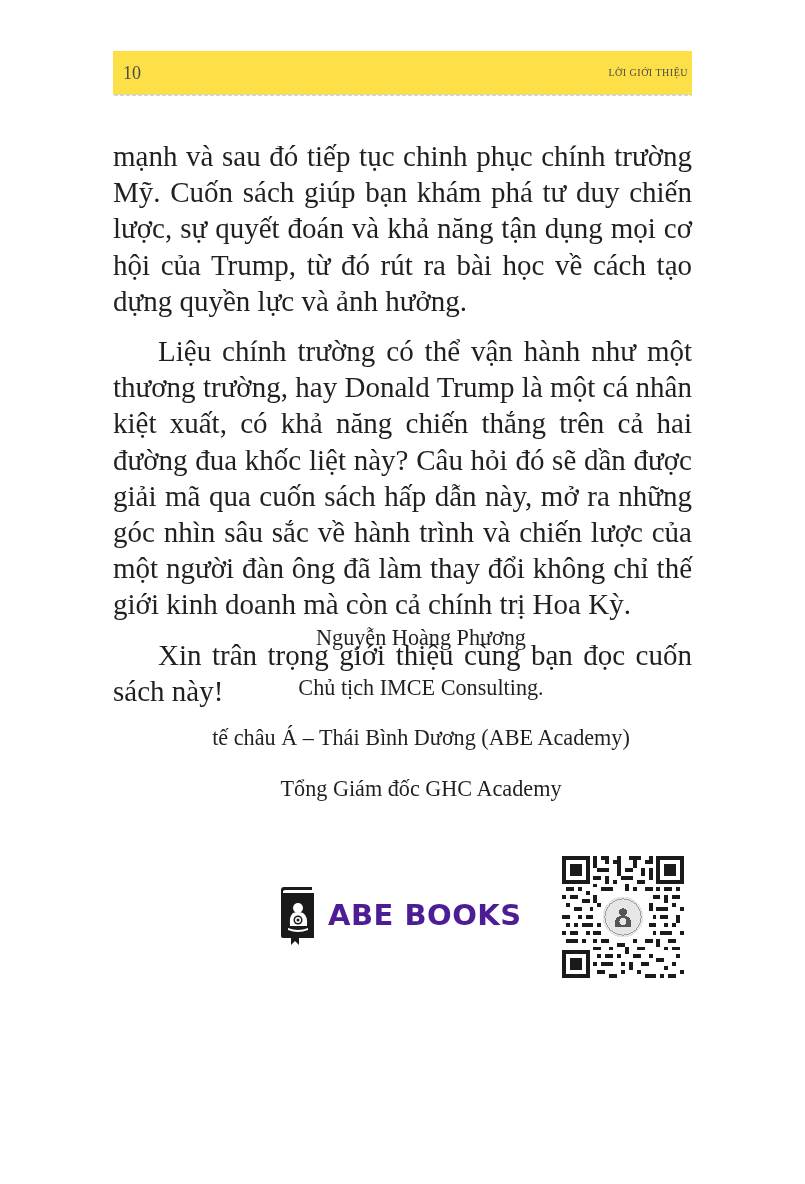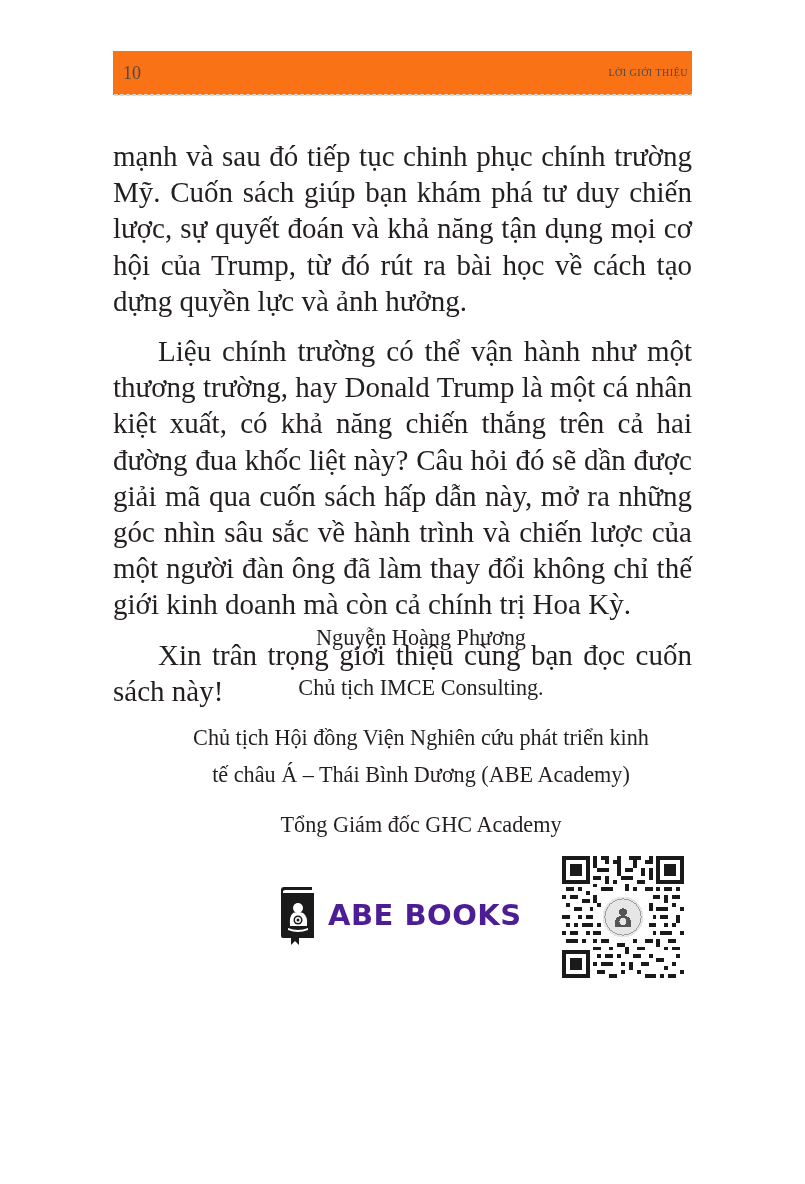--- a/index.html
+++ b/index.html
@@ -1,20 +1,20 @@
 <!DOCTYPE html>
 <html><head>
 <meta charset="utf-8">
 <style>
   html, body { margin: 0; padding: 0; background: #ffffff; }
   body { width: 805px; height: 1184px; position: relative; overflow: hidden; font-family: "DejaVu Serif", "Liberation Serif", serif; color: #231f20; }
 
   .header {
     position: absolute; left: 113px; top: 51px; width: 579px; height: 44px;
-    background: #f97316;
+    background: #fde047;
   }
   .header::after {
     content: ""; position: absolute; left: 0; right: 0; bottom: -3px; height: 4px;
     background: radial-gradient(circle at 3px 0px, #d1d2d4 2px, transparent 2.5px) 0 0 / 6px 4px repeat-x;
   }
   .page-number {
     position: absolute; left: 10px; top: 12px;
     font-family: "Liberation Serif", serif; font-size: 18px; color: #4a4a4a;
   }
   .running-title {
@@ -60,21 +60,20 @@
 
 <div class="body-text">
   <p>mạnh và sau đó tiếp tục chinh phục chính trường Mỹ. Cuốn sách giúp bạn khám phá tư duy chiến lược, sự quyết đoán và khả năng tận dụng mọi cơ hội của Trump, từ đó rút ra bài học về cách tạo dựng quyền lực và ảnh hưởng.</p>
   <p class="indent">Liệu chính trường có thể vận hành như một thương trường, hay Donald Trump là một cá nhân kiệt xuất, có khả năng chiến thắng trên cả hai đường đua khốc liệt này? Câu hỏi đó sẽ dần được giải mã qua cuốn sách hấp dẫn này, mở ra những góc nhìn sâu sắc về hành trình và chiến lược của một người đàn ông đã làm thay đổi không chỉ thế giới kinh doanh mà còn cả chính trị Hoa Kỳ.</p>
   <p class="indent">Xin trân trọng giới thiệu cùng bạn đọc cuốn sách này!</p>
 </div>
 
 <div class="signature">
   <div class="line">Nguyễn Hoàng Phương</div>
   <div class="line">Chủ tịch IMCE Consulting.</div>
-  <div>Chủ tịch Hội đồng Viện Nghiên cứu phát triển kinh</div>
   <div class="line">tế châu Á – Thái Bình Dương (ABE Academy)</div>
   <div class="line">Tổng Giám đốc GHC Academy</div>
 </div>
 
 <div class="logo">
   <svg class="logo-icon" viewBox="0 0 38 60">
     <path d="M3 4 Q3 1 6 1 L34 1 L34 4 L7 4 Q5 4 5 6 L5 7 L36 7 L36 52 L5 52 Q3 52 3 50 Z" fill="#1a1a1a"></path>
     <rect x="5" y="5" width="29" height="2" fill="#ffffff"></rect>
     <path d="M13 50 L13 59 L17 55 L21 59 L21 50 Z" fill="#1a1a1a"></path>
     <circle cx="20" cy="22" r="5" fill="#ffffff"></circle>

